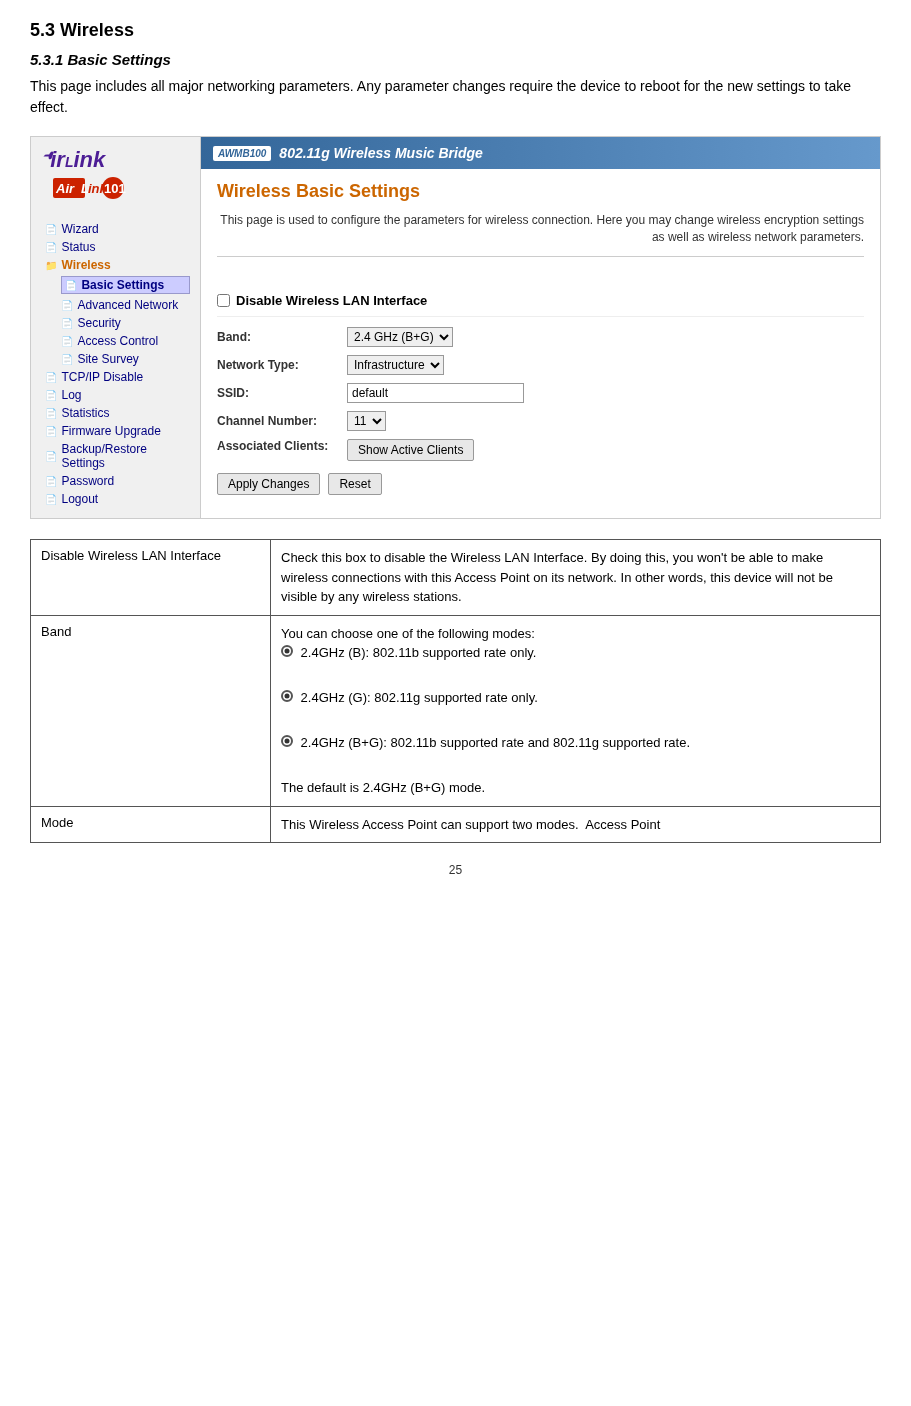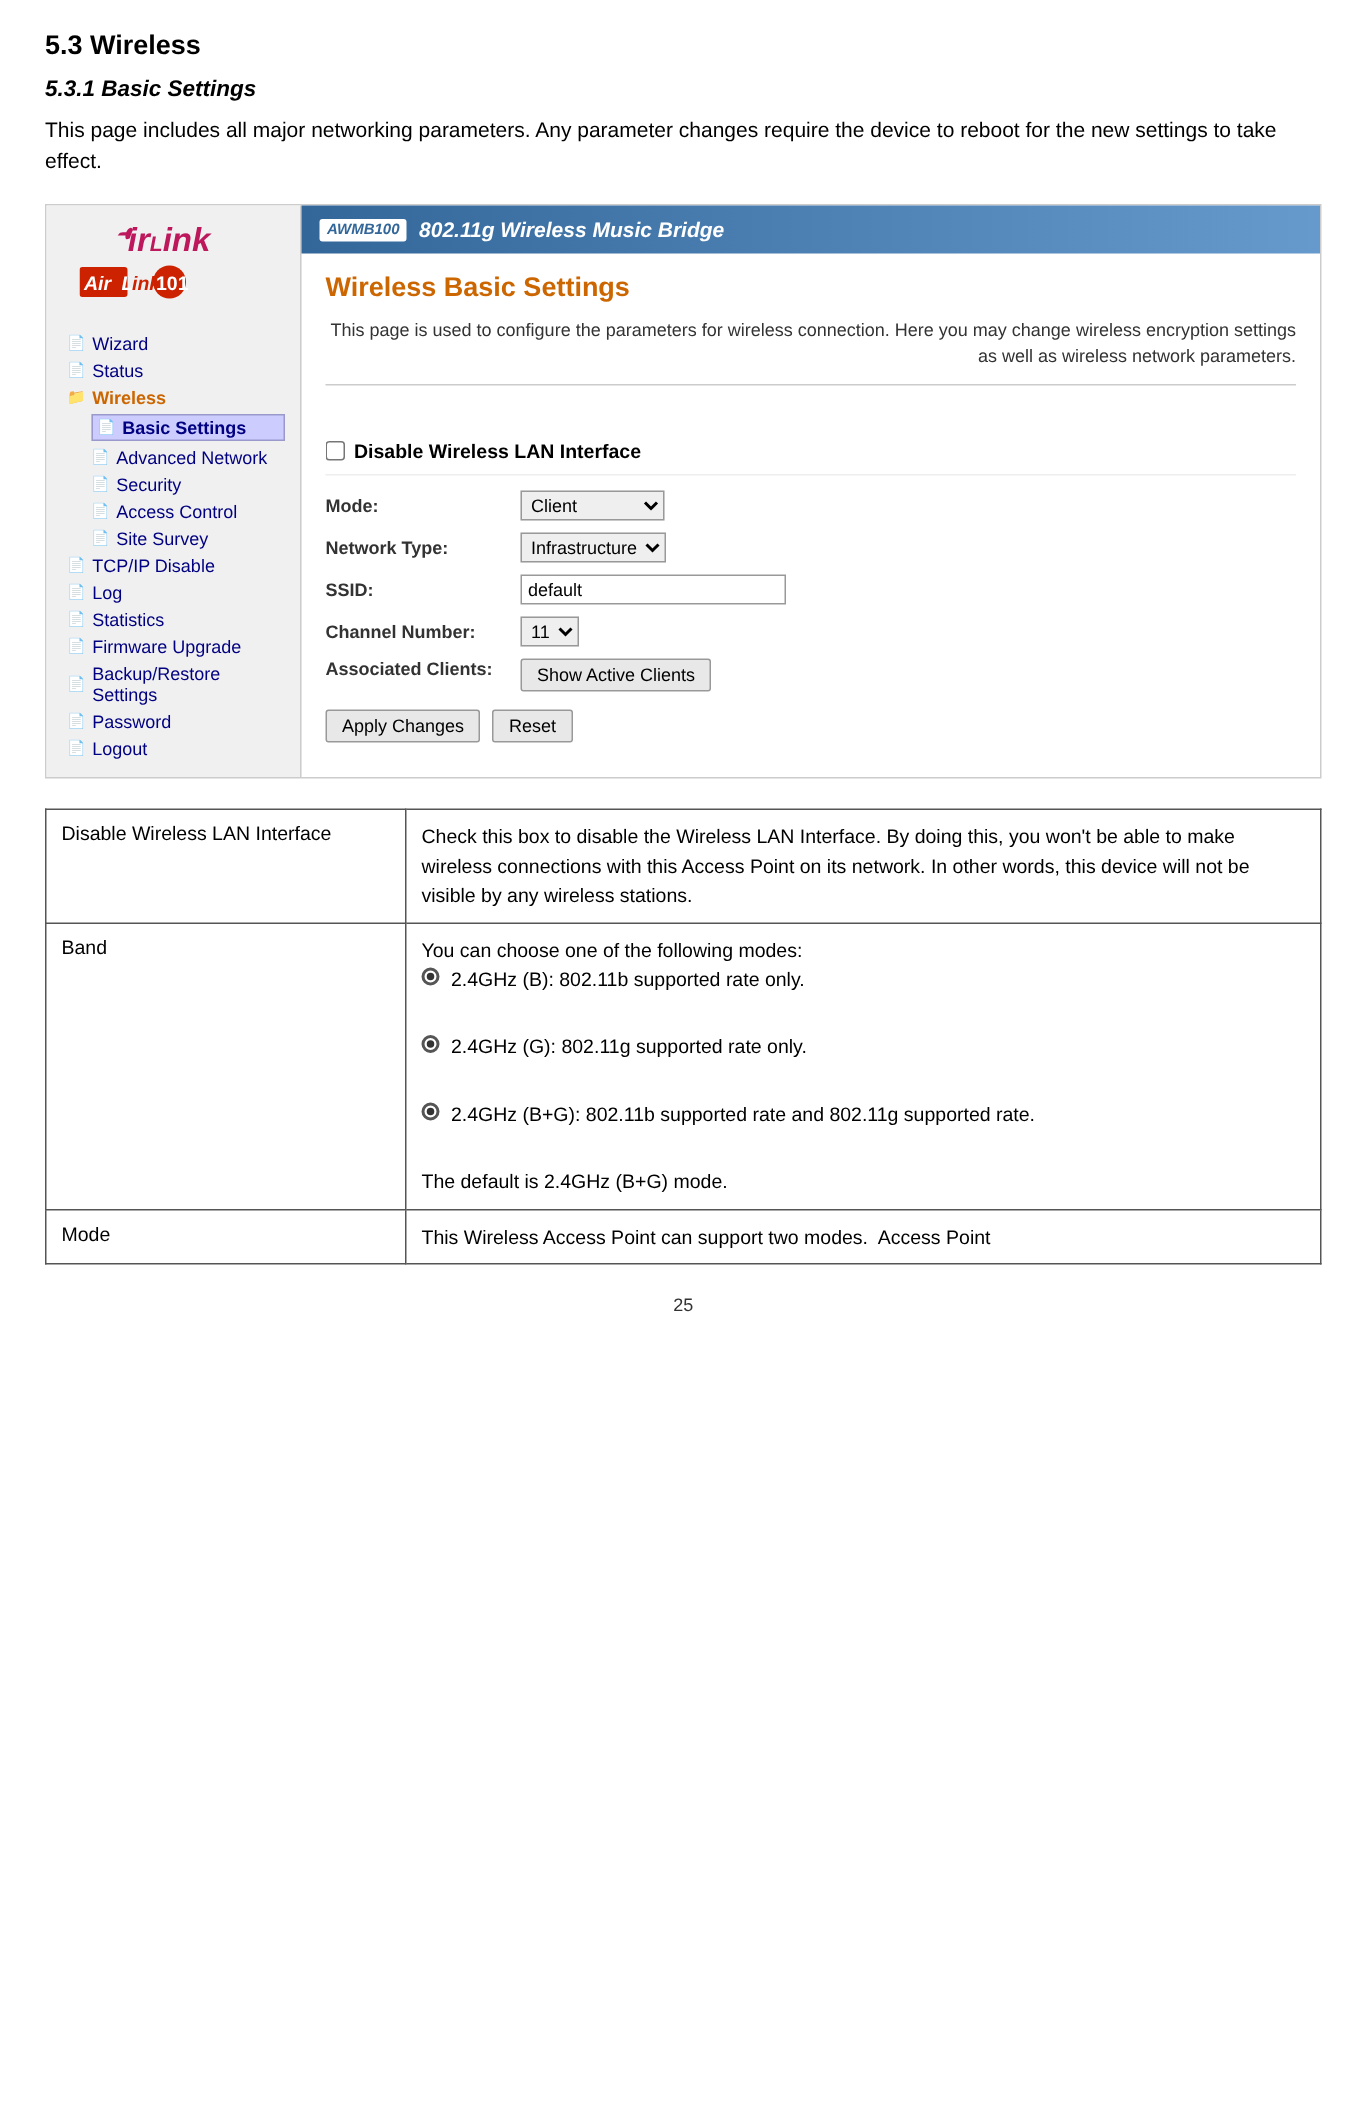--- a/index.html
+++ b/index.html
@@ -214,21 +214,21 @@
 
 <h1 class="section-title">5.3 Wireless</h1>
 <h2 class="subsection-title">5.3.1 Basic Settings</h2>
 <p class="intro-text">This page includes all major networking parameters. Any parameter changes require the device to reboot for the new settings to take effect.</p>
 
 <div class="device-ui-container">
 
   <div class="sidebar">
     <div class="sidebar-logo">
       <div style="display:flex; align-items:baseline; gap:2px;">
-        <span style="font-size:22px; font-weight:bold; font-style:italic; color:#be185d;margin-left:35px;">𝀀ir<span style="font-size:14px;">L</span>ink</span>
+        <span style="font-size:22px; font-weight:bold; font-style:italic; color:#4c1d95;">𝀀ir<span style="font-size:14px;">L</span>ink</span>
       </div>
       <div style="font-size:10px; color:#cc0000; font-weight:bold;">
         <span style="font-size:18px; font-weight:bold; font-style:italic; font-family:serif; color:#c00;"> </span>
         
         <svg width="80" height="30" viewBox="0 0 80 30">
           <rect x="0" y="5" width="32" height="20" rx="2" fill="#cc2200"></rect>
           <text x="3" y="20" font-size="13" font-weight="bold" font-style="italic" fill="white" font-family="Arial">Air</text>
           <text x="28" y="20" font-size="13" font-weight="bold" font-style="italic" fill="white" font-family="Arial">L</text>
           <text x="35" y="20" font-size="13" font-weight="bold" font-style="italic" fill="#cc2200" font-family="Arial">ink</text>
           <circle cx="60" cy="15" r="11" fill="#cc2200"></circle>
@@ -341,28 +341,29 @@
       <div class="settings-title">Wireless Basic Settings</div>
       <div class="settings-desc">This page is used to configure the parameters for wireless connection. Here you may change wireless encryption settings as well as wireless network parameters.</div>
 
       <div class="form-section">
 
         <div class="checkbox-row">
           <input type="checkbox" id="disable-wireless" style="">
           <label for="disable-wireless" style="font-size:13px; font-weight:bold;">Disable Wireless LAN Interface</label>
         </div>
 
-
         <div class="form-row">
-          <span class="form-label">Mode:</span>
+          <span class="form-label">Band:</span>
           <select class="form-select">
-            <option>Client</option>
-            <option>Access Point</option>
+            <option>2.4 GHz (B+G)</option>
+            <option>2.4 GHz (B)</option>
+            <option>2.4 GHz (G)</option>
           </select>
         </div>
+
 
         <div class="form-row">
           <span class="form-label">Network Type:</span>
           <select class="form-select">
             <option>Infrastructure</option>
             <option>Ad-hoc</option>
           </select>
         </div>
 
         <div class="form-row">

